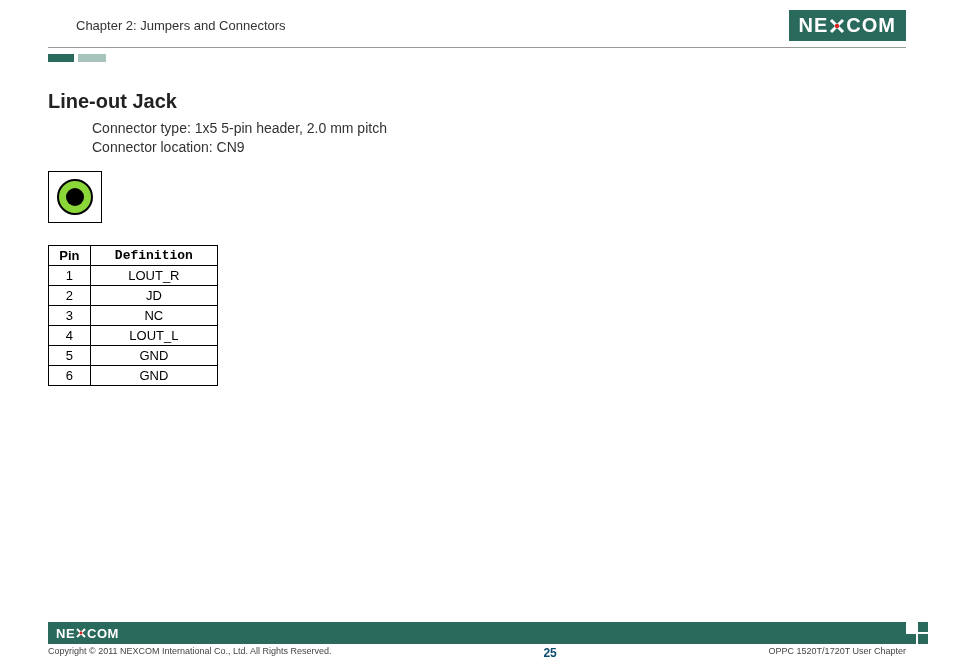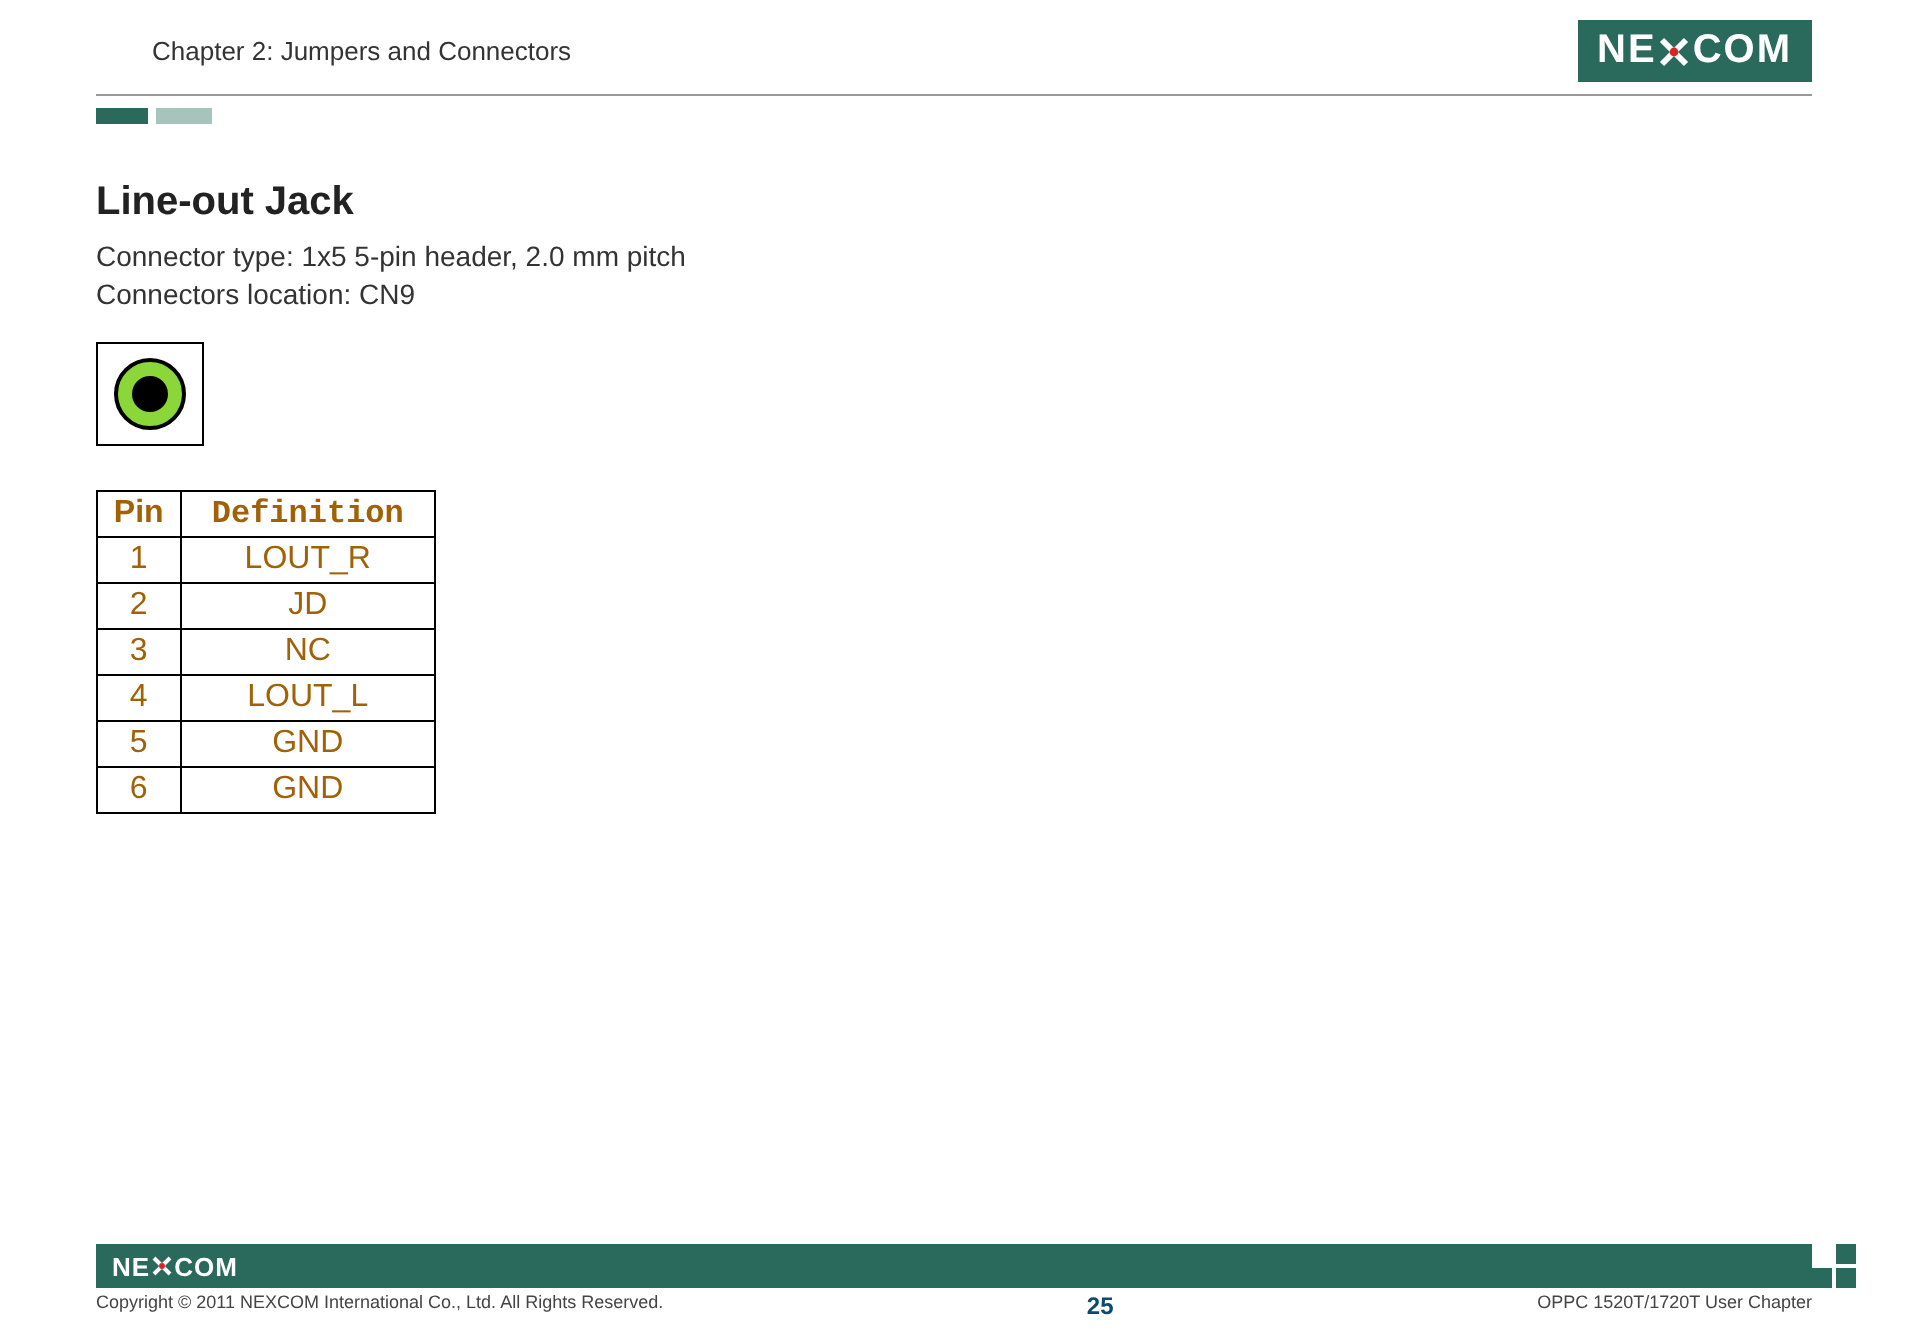--- a/index.html
+++ b/index.html
@@ -68,20 +68,21 @@
   .section-heading {
     font-weight: 700;
     font-size: 20px;
     margin-bottom: 6px;
     color: #222;
   }
   .spec-line {
     font-size: 14px;
     line-height: 1.35;
     color: #333;
+    margin-left: 44px;
   }
   .jack-box {
     margin-top: 14px;
     width: 54px;
     height: 52px;
     border: 1px solid #000;
     display: flex;
     align-items: center;
     justify-content: center;
   }
@@ -92,22 +93,22 @@
     display: flex; align-items: center; justify-content: center;
   }
   .jack-inner {
     width: 18px; height: 18px; border-radius: 50%;
     background: #000;
   }
   table.pin-table {
     margin-top: 22px;
     border-collapse: collapse;
     width: 170px;
-    font-size: 16px;
-    color: #a16207;
+    font-size: 13px;
+    color: #000000;
   }
   table.pin-table th, table.pin-table td {
     border: 1px solid #000;
     text-align: center;
     padding: 2px 4px;
     font-weight: 400;
   }
   table.pin-table th {
     font-weight: 700;
   }
@@ -184,21 +185,21 @@
 </div>
 <div class="hr-top"></div>
 <div class="accent-row">
   <div class="accent-dark"></div>
   <div class="accent-light"></div>
 </div>
 
 <div class="content">
   <div class="section-heading">Line-out Jack</div>
   <div class="spec-line">Connector type: 1x5 5-pin header, 2.0 mm pitch</div>
-  <div class="spec-line">Connectors location: CN9</div>
+  <div class="spec-line">Connector location: CN9</div>
 
   <div class="jack-box">
     <div class="jack-outer">
       <div class="jack-inner"></div>
     </div>
   </div>
 
   <table class="pin-table">
     <thead>
       <tr>

